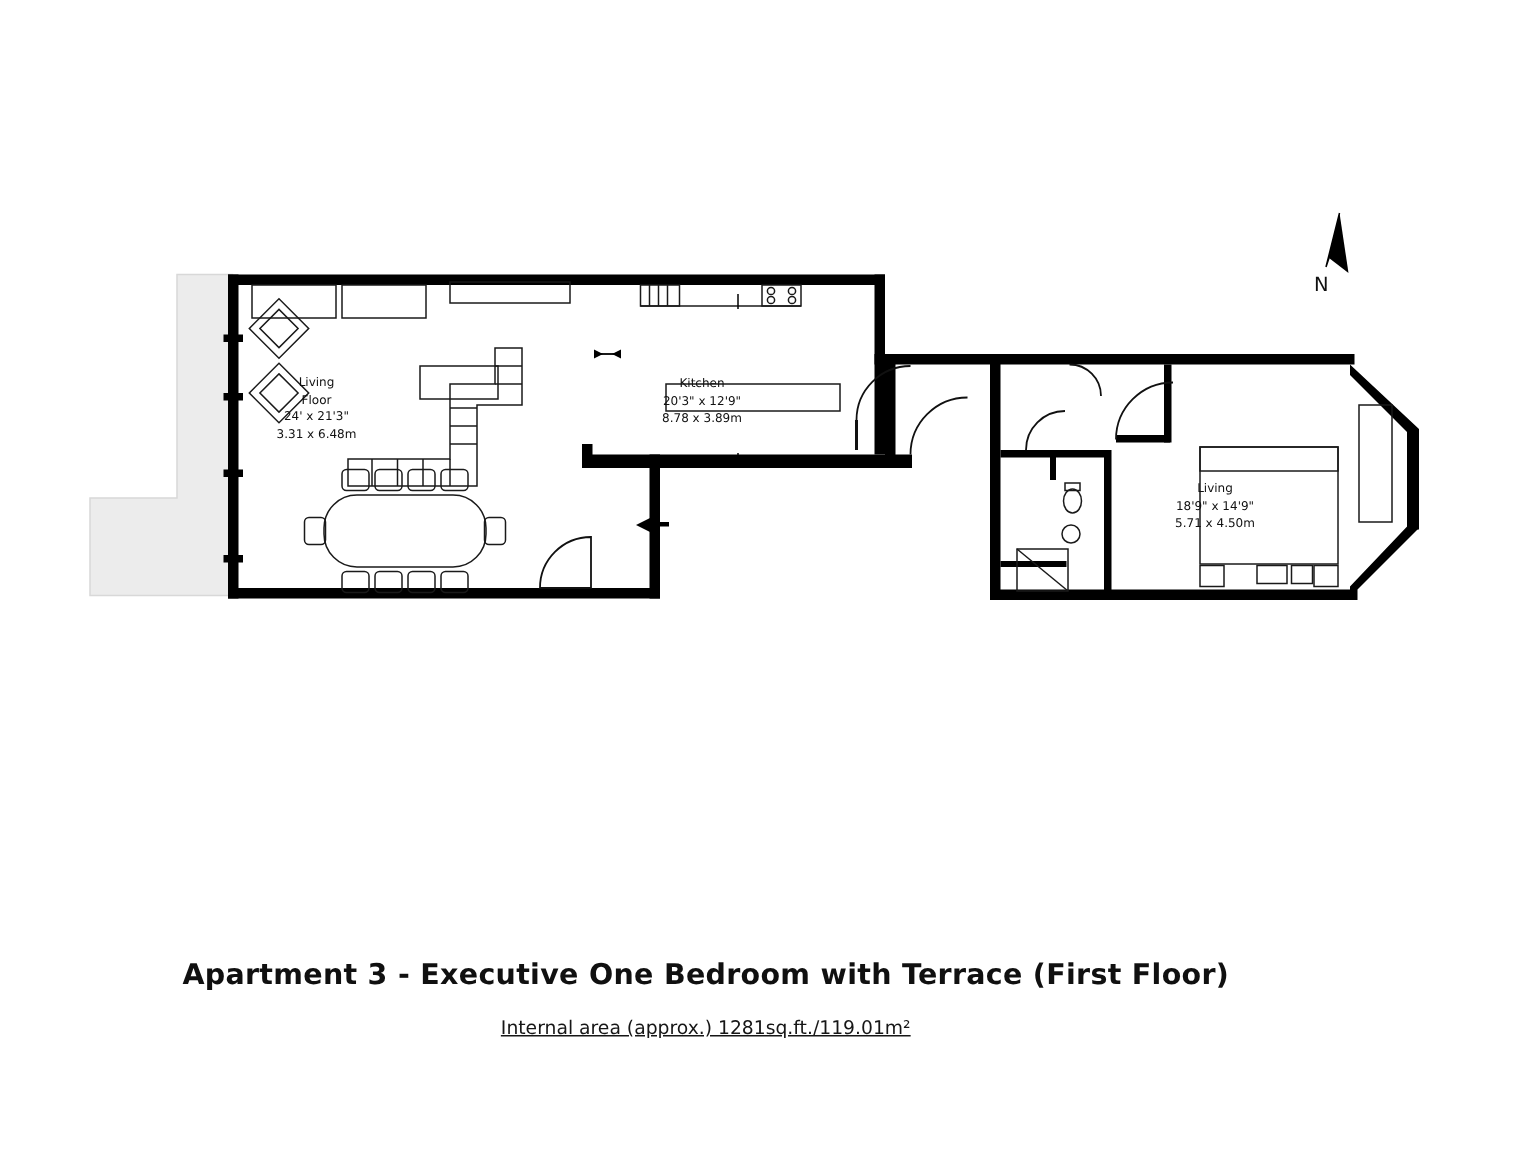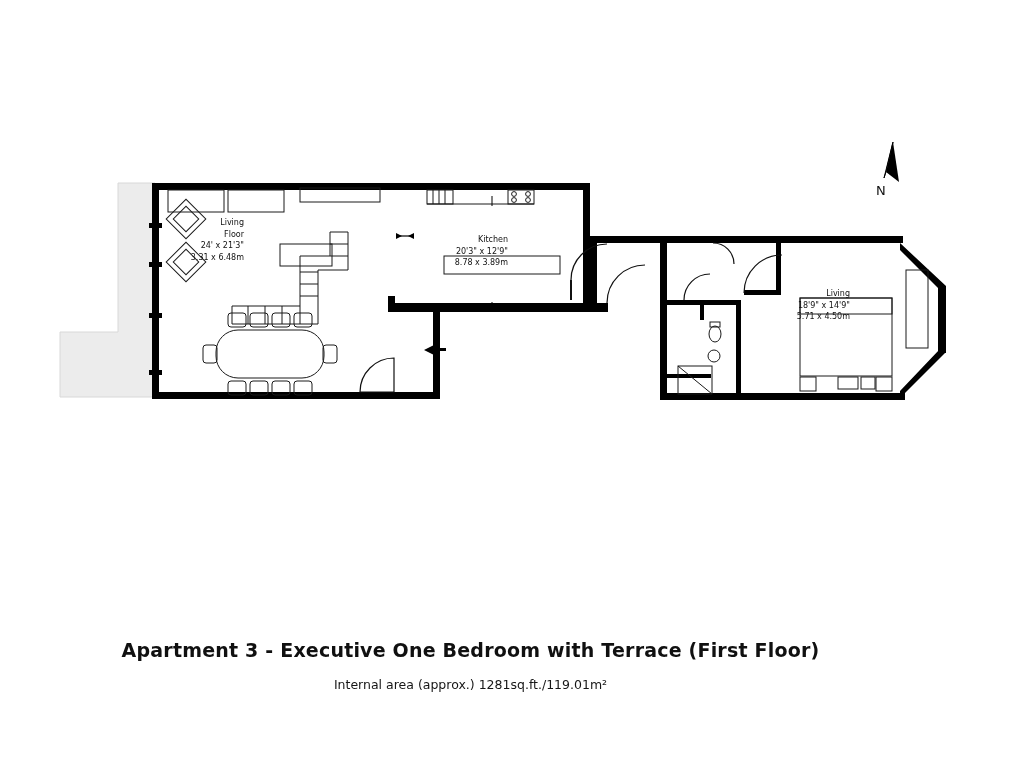--- a/index.html
+++ b/index.html
@@ -41,28 +41,30 @@
     color: #101010;
     margin: 0;
     line-height: 28px;
   }
   .caption-sub {
     font-size: 12.5px;
     color: #161616;
     margin: 0;
     padding-top: 12px;
     line-height: 18px;
+    text-decoration: underline;
   }
   .room-label {
     position: absolute;
-    text-align: right;
+    text-align: center;
     line-height: 11.5px;
     font-size: 8px;
     color: #111;
     white-space: nowrap;
+    margin-top: 32px;
   }
   .room-label .rl-name { display: block; }
   .room-label .rl-imp { display: block; }
   .room-label .rl-met { display: block; }
   #compass-letter {
     position: absolute;
     font-size: 13px;
     color: #111;
   }
 </style>
@@ -234,21 +236,21 @@
     </g>
   </svg>
 
   <div class="room-label" style="left:178px; top:217px; width:66px;">
     <span class="rl-name">Living</span>
     <span class="rl-name">Floor</span>
     <span class="rl-imp">24' x 21'3"</span>
     <span class="rl-met">3.31 x 6.48m</span>
   </div>
 
-  <div class="room-label" style="left:428px; top:234px; width:80px;">
+  <div class="room-label" style="left:428px; top:218px; width:80px;">
     <span class="rl-name">Kitchen</span>
     <span class="rl-imp">20'3" x 12'9"</span>
     <span class="rl-met">8.78 x 3.89m</span>
   </div>
 
   <div class="room-label" style="left:770px; top:288px; width:80px;">
     <span class="rl-name">Living</span>
     <span class="rl-imp">18'9" x 14'9"</span>
     <span class="rl-met">5.71 x 4.50m</span>
   </div>

